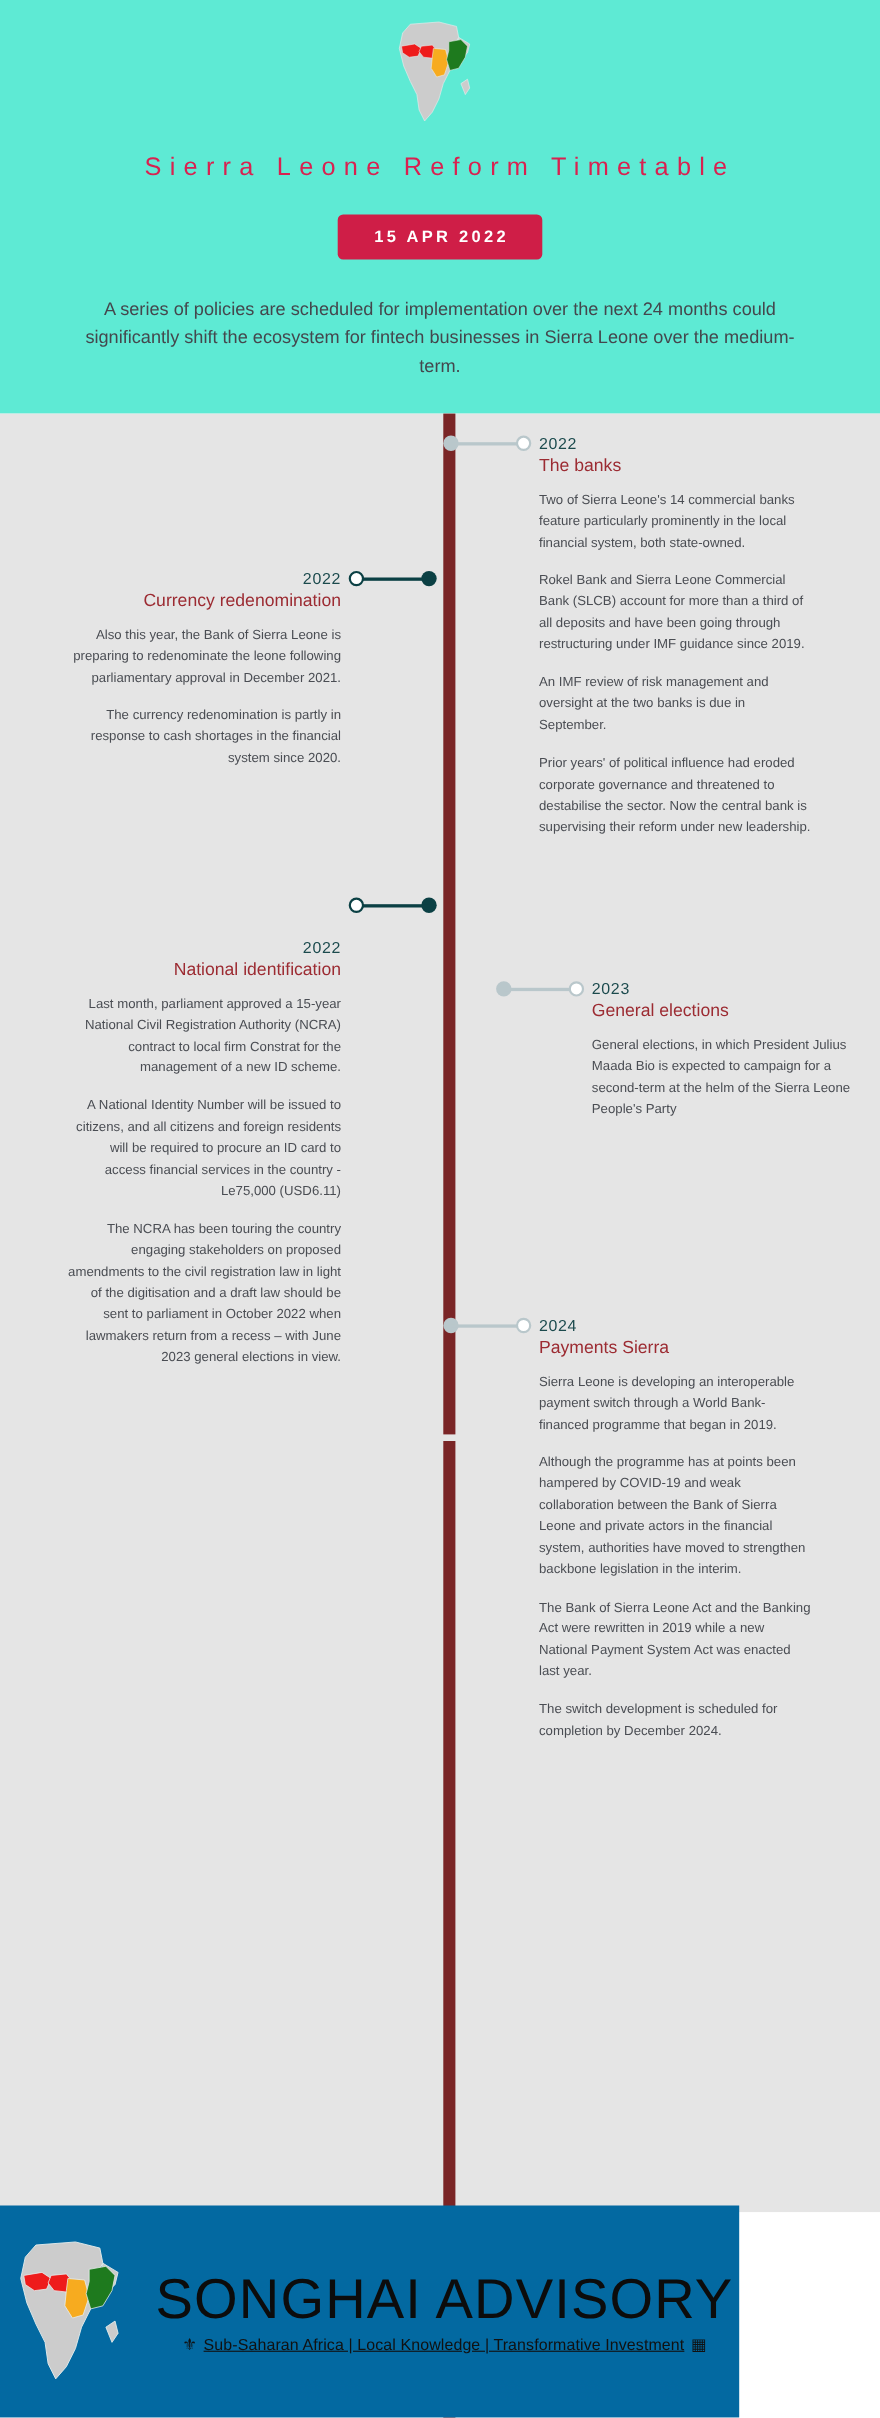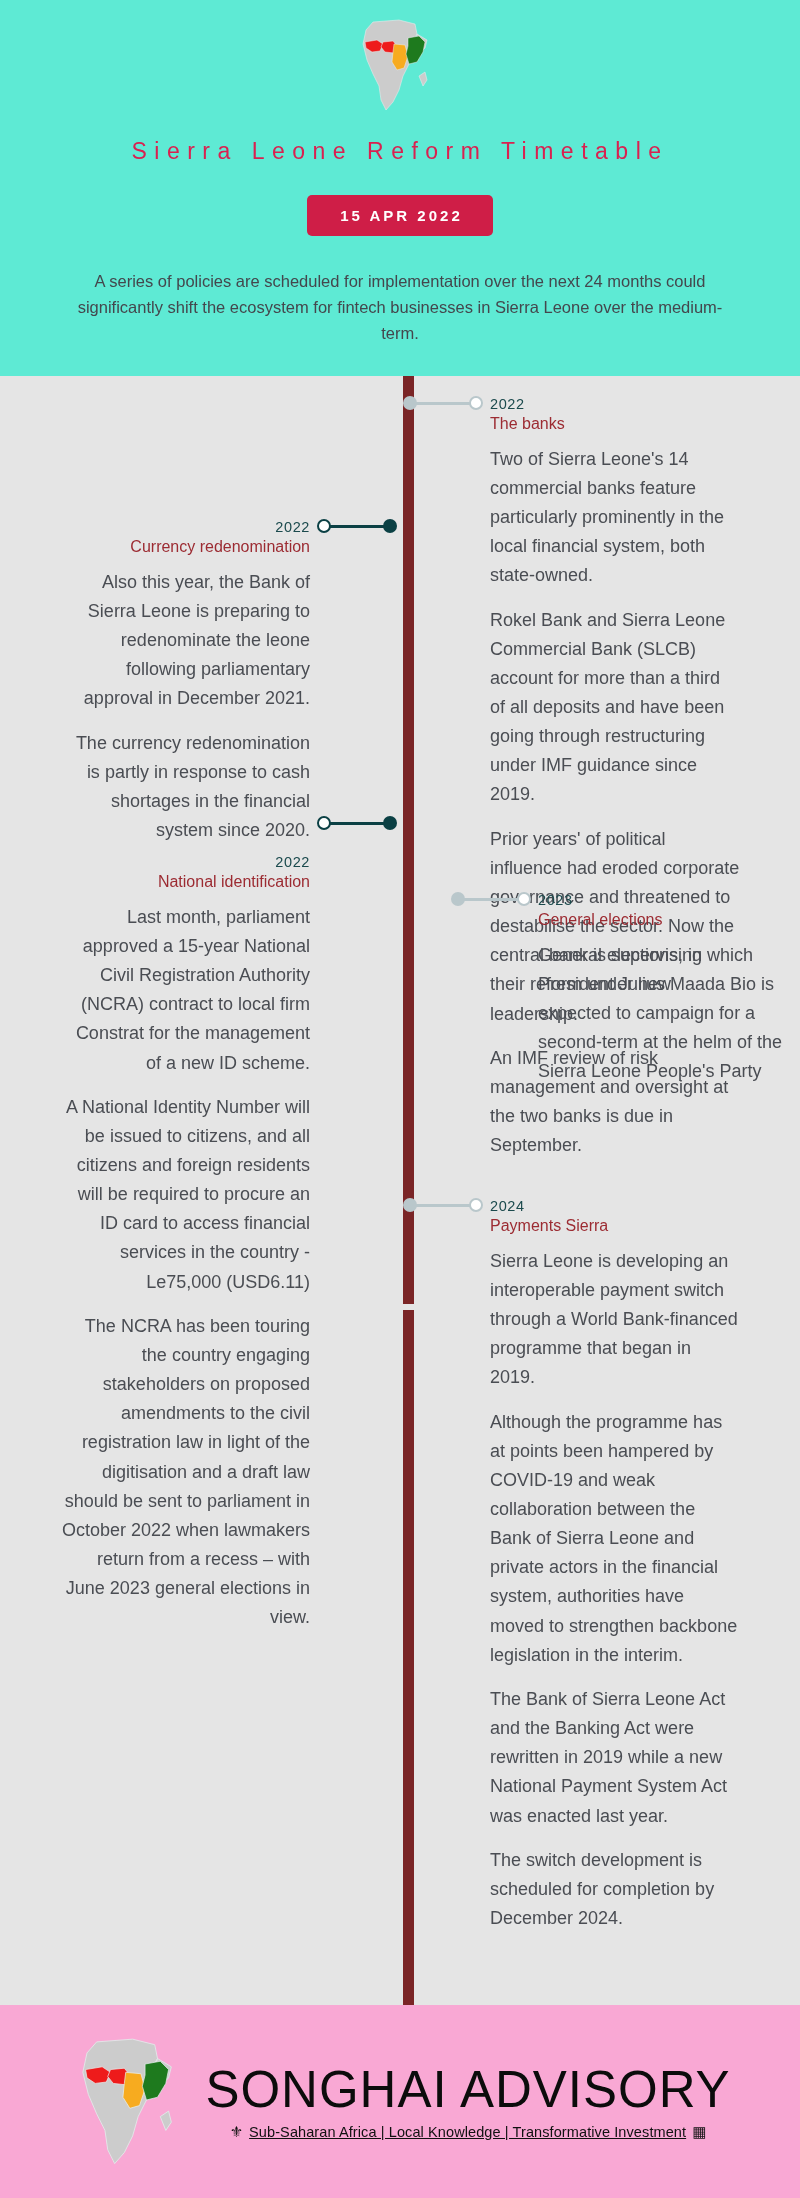--- a/index.html
+++ b/index.html
@@ -106,41 +106,41 @@
   }
   .etitle {
     font-size: 16px;
     font-weight: 400;
     color: #9c2b32;
     line-height: 1.16;
     margin-top: 3px;
   }
   .ebody {
     margin-top: 11px;
-    font-size: 18px;
+    font-size: 12px;
     line-height: 1.62;
     color: #4a4d53;
   }
   .ebody p + p { margin-top: 15px; }
 
   
   .entry.right { left: 490px; width: 250px; text-align: left; }
   .entry.right .conn { left: -87px; width: 80px; }
 
   
   .entry.left { right: 490px; width: 250px; text-align: right; }
   .entry.left .conn { right: -87px; width: 80px; }
 
   
   .footer {
     position: absolute;
     left: 0; bottom: 0;
-    width: 800px;
+    width: 672px;
     height: 193px;
-    background: #f9a8d4;
+    background: #0369a1;
     display: flex;
     align-items: center;
     justify-content: center;
   }
   .footer-inner { display: flex; align-items: center; gap: 6px; }
   .brand-block { display: flex; flex-direction: column; align-items: center; }
   .brand-name {
     font-size: 51px;
     letter-spacing: 1px;
     color: #0c0c0c;
@@ -200,22 +200,22 @@
       <div class="conn right">
         <span class="dot-spine" style="background:#b9c7cb;"></span>
         <span class="bar" style="background:#b9c7cb;"></span>
         <span class="dot-open"></span>
       </div>
       <div class="year">2022</div>
       <div class="etitle">The banks</div>
       <div class="ebody">
         <p>Two of Sierra Leone's 14 commercial banks feature particularly prominently in the local financial system, both state-owned.</p>
         <p>Rokel Bank and Sierra Leone Commercial Bank (SLCB) account for more than a third of all deposits and have been going through restructuring under IMF guidance since 2019.</p>
+        <p>An IMF review of risk management and oversight at the two banks is due in September.</p>
         <p>Prior years' of political influence had eroded corporate governance and threatened to destabilise the sector. Now the central bank is supervising their reform under new leadership.</p>
-        <p>An IMF review of risk management and oversight at the two banks is due in September.</p>
       </div>
     </div>
 
     <div class="entry left" style="top:143px;">
       <div class="conn left">
         <span class="dot-spine" style="background:#0b4044;"></span>
         <span class="bar" style="background:#0b4044;"></span>
         <span class="dot-open" style="border-color:#0b4044;"></span>
       </div>
       <div class="year">2022</div>

